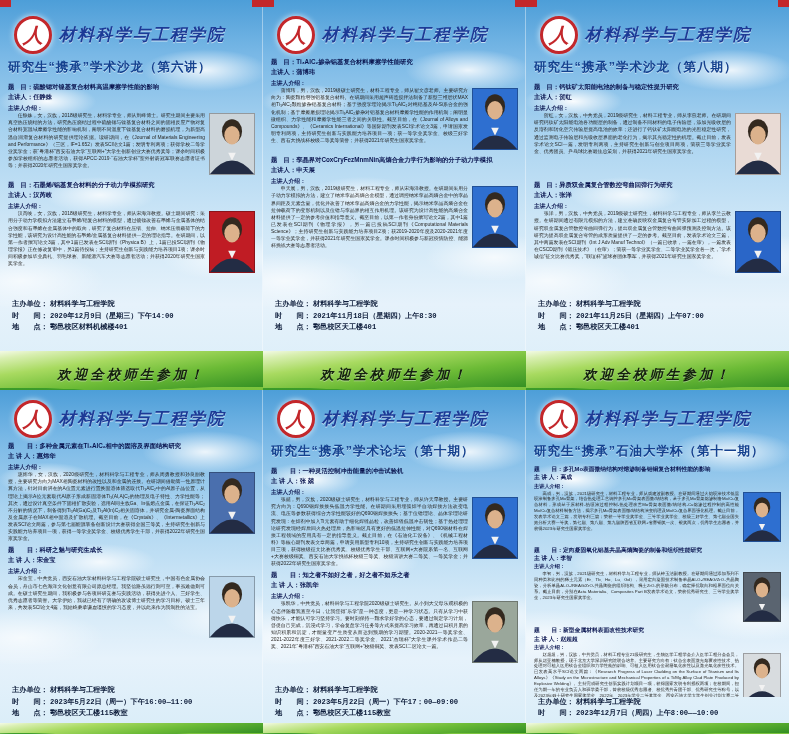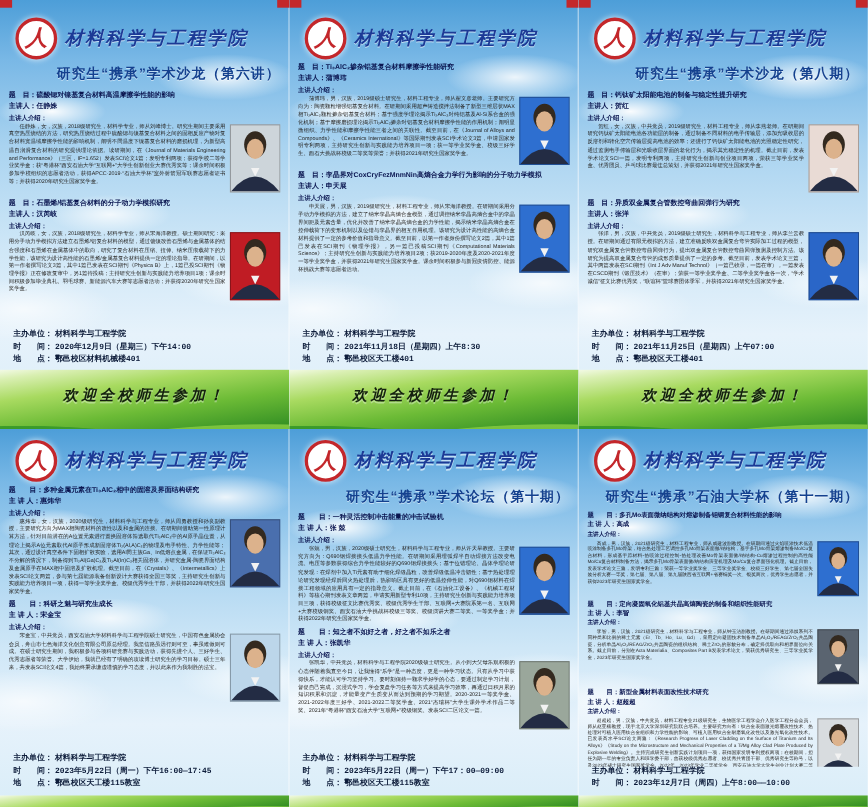--- a/index.html
+++ b/index.html
@@ -22,42 +22,42 @@
   .row-bottom .poster-inner{padding:8px 8px 14px 8px;}
   .hdr{display:flex;align-items:center;gap:7px;margin:2px 0 0 6px;flex:0 0 auto;}
   .logo{width:38px;height:38px;border-radius:50%;background:#fff;border:3px solid #c3272b;
        box-sizing:border-box;display:flex;align-items:center;justify-content:center;flex:0 0 auto;
        box-shadow:0 0 6px rgba(255,255,255,.8);}
   .logo span{color:#c3272b;font-family:"Liberation Serif",serif;font-weight:bold;
        font-style:italic;font-size:20px;line-height:1;}
   .college{font-family:"Liberation Serif",serif;font-weight:bold;font-style:italic;
        color:#1c3a96;font-size:16.5px;letter-spacing:2px;white-space:nowrap;
        text-shadow:0 1px 0 rgba(255,255,255,.6);}
-  .series{text-align:right;color:#14418f;font-weight:bold;font-size:12.5px;
+  .series{text-align:left;color:#14418f;font-weight:bold;font-size:12.5px;
        letter-spacing:1px;margin:5px 0 3px 0;flex:0 0 auto;white-space:nowrap;
        text-shadow:0 1px 0 rgba(255,255,255,.5);}
   .talks{flex:1 1 auto;min-height:0;overflow:hidden;}
   .talk{margin-top:3px;}
   .line{font-size:6.3px;font-weight:bold;color:#0a1550;line-height:1.55;}
   .intro-label{font-size:5.8px;font-weight:bold;color:#0a1550;margin-top:2px;line-height:1.5;}
   .intro-wrap{overflow:hidden;}
   .photo{float:right;width:46px;height:62px;margin:1px 0 2px 4px;
        border:1px solid rgba(0,0,0,.28);box-sizing:border-box;overflow:hidden;}
   .photo svg{display:block;width:100%;height:100%;}
   .intro{margin:0;font-size:4.9px;line-height:1.45;color:#221f1c;text-align:justify;
        text-indent:2em;}
   .compact .intro{font-size:4.3px;line-height:1.36;}
   .compact .line{font-size:5.8px;line-height:1.45;}
   .compact .intro-label{font-size:5.2px;margin-top:1px;}
   .compact .photo{width:38px;height:50px;}
   .compact .talk{margin-top:2px;}
   .footer{flex:0 0 auto;margin-top:auto;padding-left:4px;}
   .f-row{font-size:7.2px;font-weight:bold;color:#0d1c3a;line-height:1.6;white-space:nowrap;font-family:Liberation Mono, monospace;}
   .f-lbl{margin-right:2px;}
-  .grass{position:absolute;left:0;right:0;bottom:0;height:54px;overflow:hidden;z-index:2;}
+  .grass{position:absolute;left:0;right:0;bottom:0;height:39px;overflow:hidden;z-index:2;}
   .grass::before{content:"";position:absolute;inset:0;
     background:
       radial-gradient(140% 130% at 8% 150%, #1c7a1d 0%, #3c9c2b 42%, rgba(0,0,0,0) 43%),
       radial-gradient(150% 140% at 92% 160%, #55ac2e 0%, #7cc43e 48%, rgba(0,0,0,0) 49%),
       linear-gradient(172deg,#f3fae6 0%,#d9efb2 10%,#a8da60 32%,#6cbb36 62%,#2f8c22 100%);}
   .row-bottom .grass{height:11px;}
   .welcome{position:relative;z-index:3;text-align:center;margin-top:15px;
        font-family:"Liberation Serif",serif;font-weight:bold;font-style:italic;
        font-size:13.5px;letter-spacing:3px;color:#14200f;
        text-shadow:0 1px 0 rgba(255,255,255,.35);}
@@ -268,21 +268,21 @@
           <path d="M0 62 Q23 34 46 62 Z" fill="#232c44"></path>
           <path d="M19 40 L23 48 L27 40 Z" fill="#f2f2f2"></path>
         </svg>
       </div>
       <p class="intro">宋金宝，中共党员，西安石油大学材料科学与工程学院硕士研究生，中国有色金属协会会员，舟山市七色海洋文化创意有限公司原总经理。我坚信路虽远行则可至，事虽难做则可成。在硕士研究生期间，我积极参与各项科研竞赛与实践活动，获得先进个人、三好学生、优秀志愿者等荣誉。大学伊始，我就已经有了明确的攻读博士研究生的学习目标。硕士三年来，共发表SCI论文4篇，我始终秉承谦虚谨慎的学习态度，并以此来作为我制胜的法宝。</p>
     </div>
   </div>
         </div>
       <div class="footer">
         <div class="f-row"><span class="f-lbl">主办单位：</span><span>材料科学与工程学院</span></div>
-        <div class="f-row"><span class="f-lbl">时　　间：</span><span>2023年5月22日（周一）下午16:00—17:45</span></div>
+        <div class="f-row"><span class="f-lbl">时　　间：</span><span>2023年5月22日（周一）下午16:00—11:00</span></div>
         <div class="f-row"><span class="f-lbl">地　　点：</span><span>鄠邑校区天工楼115教室</span></div>
       </div>
     </div>
     <div class="grass">
       
     </div>
   </section>
     <section class="poster row-bottom">
 
     <div class="poster-inner">

